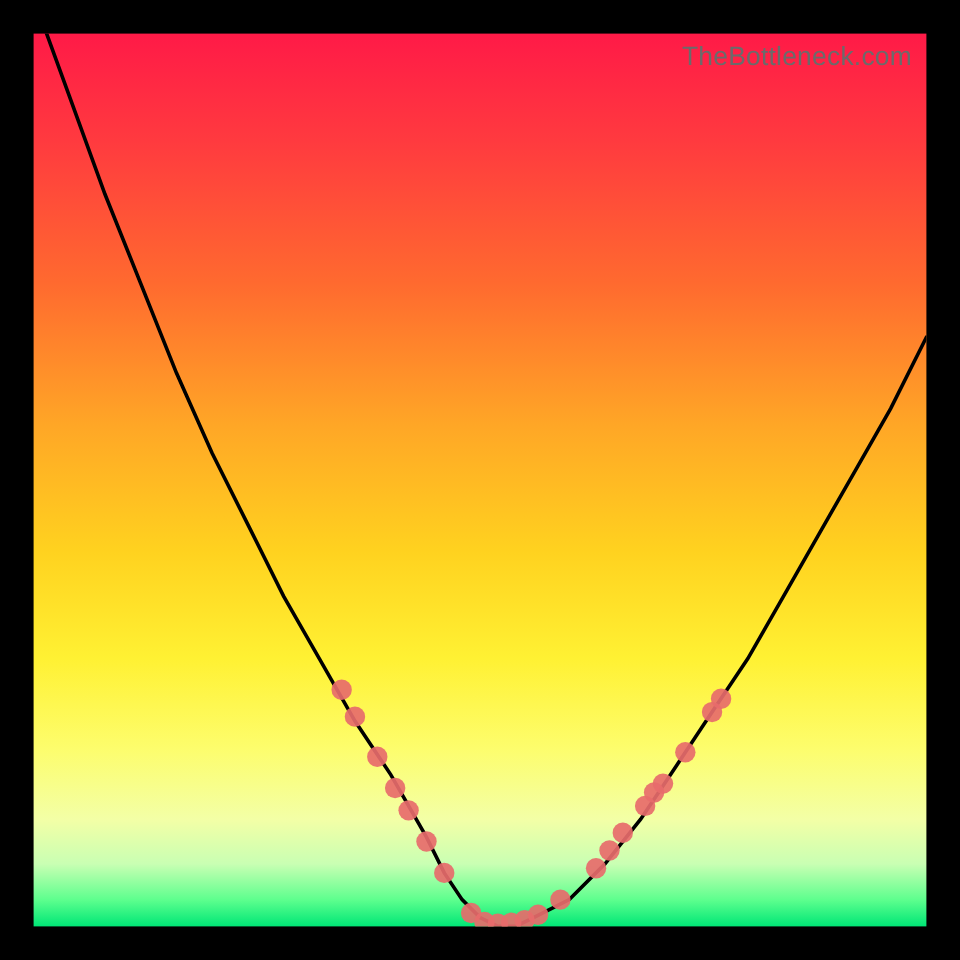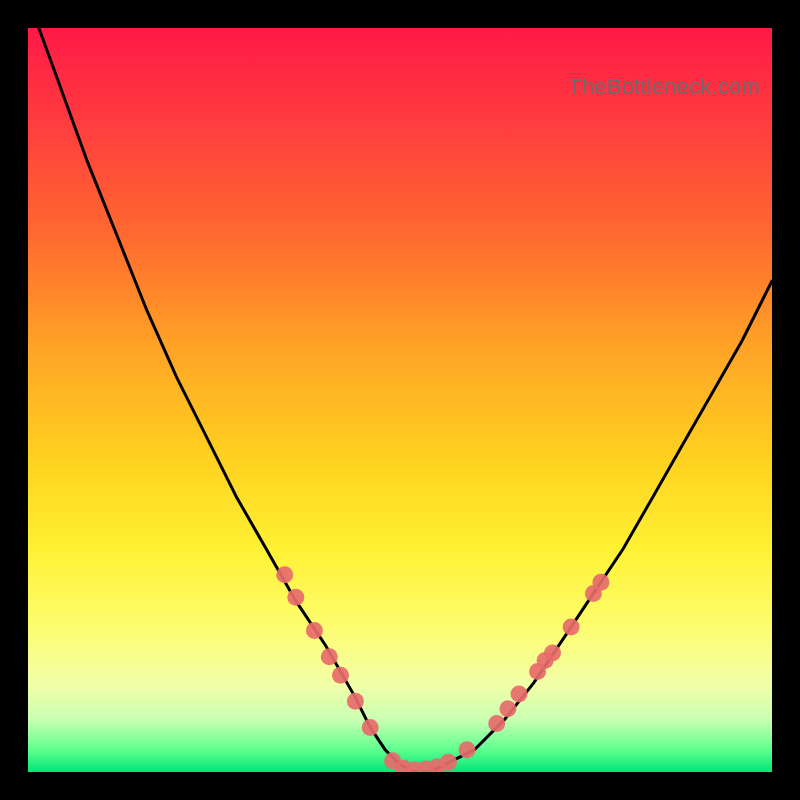--- a/index.html
+++ b/index.html
@@ -38,21 +38,20 @@
   }
   .watermark {
     position: absolute;
     top: 6px;
     right: 12px;
     color: #6b6b6b;
     font-size: 22px;
     font-weight: 500;
     letter-spacing: 0.2px;
     user-select: none;
-    margin-top: 40px;
   }
   svg {
     position: absolute;
     left: 0;
     top: 0;
   }
 </style>
 </head>
 <body>
 

